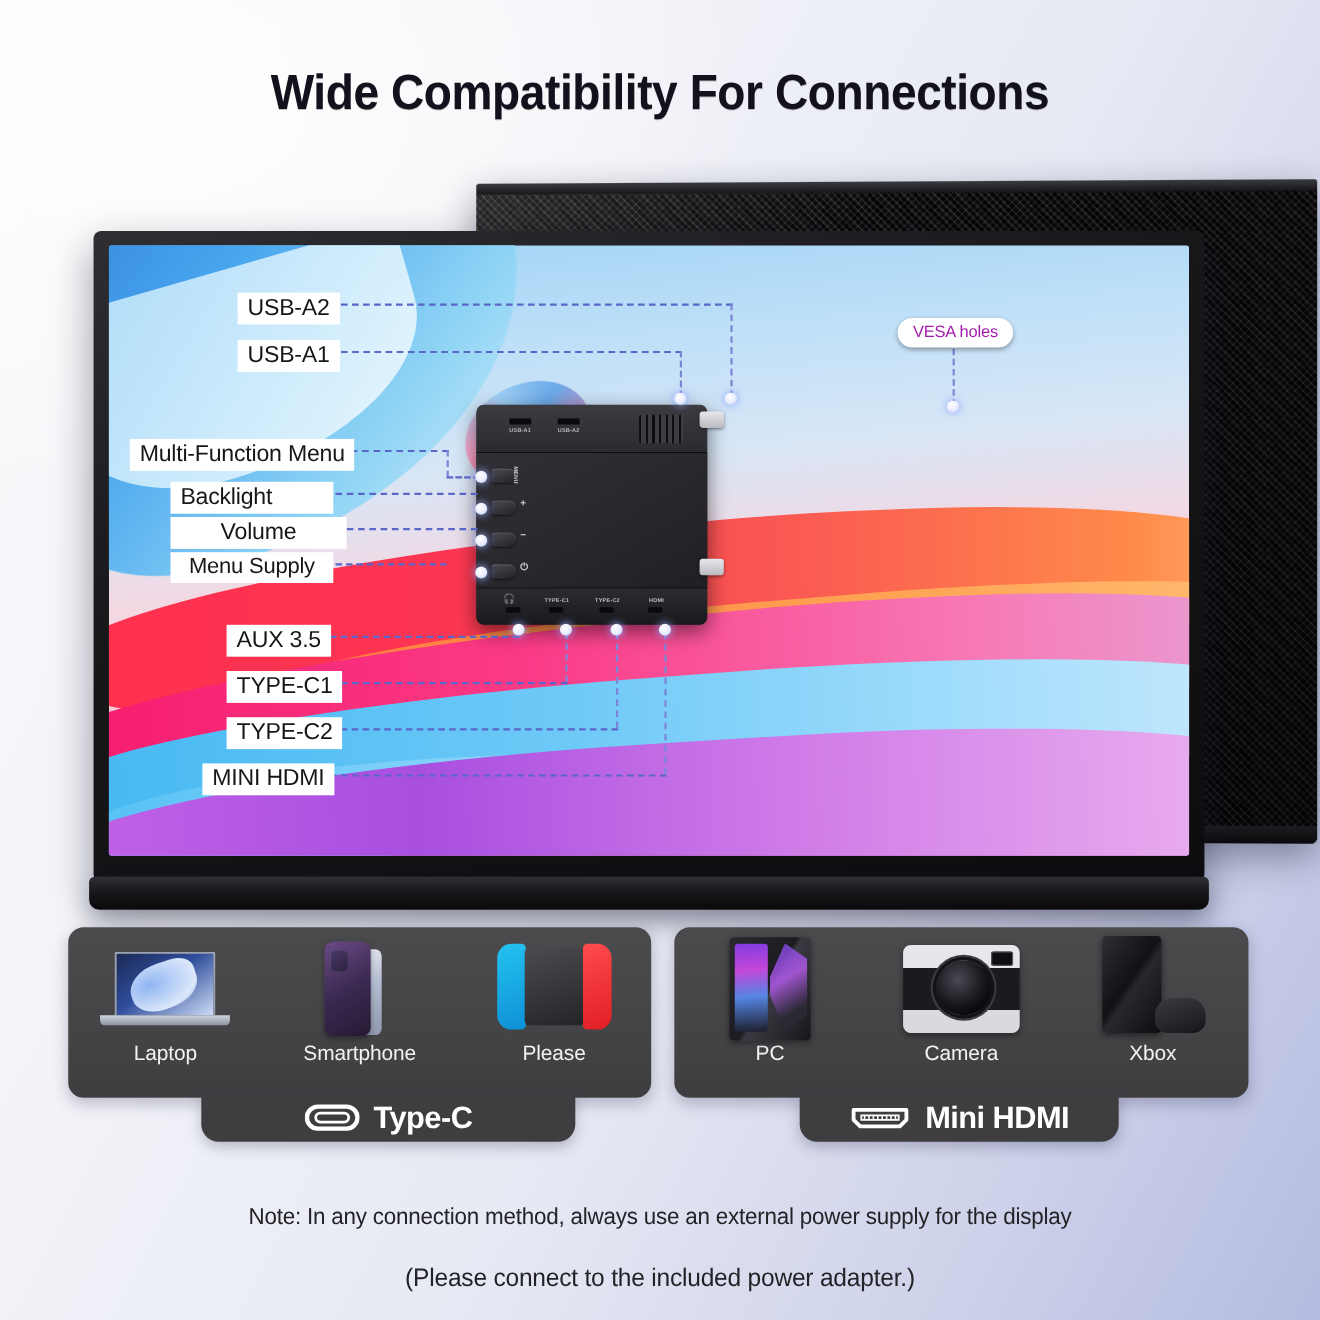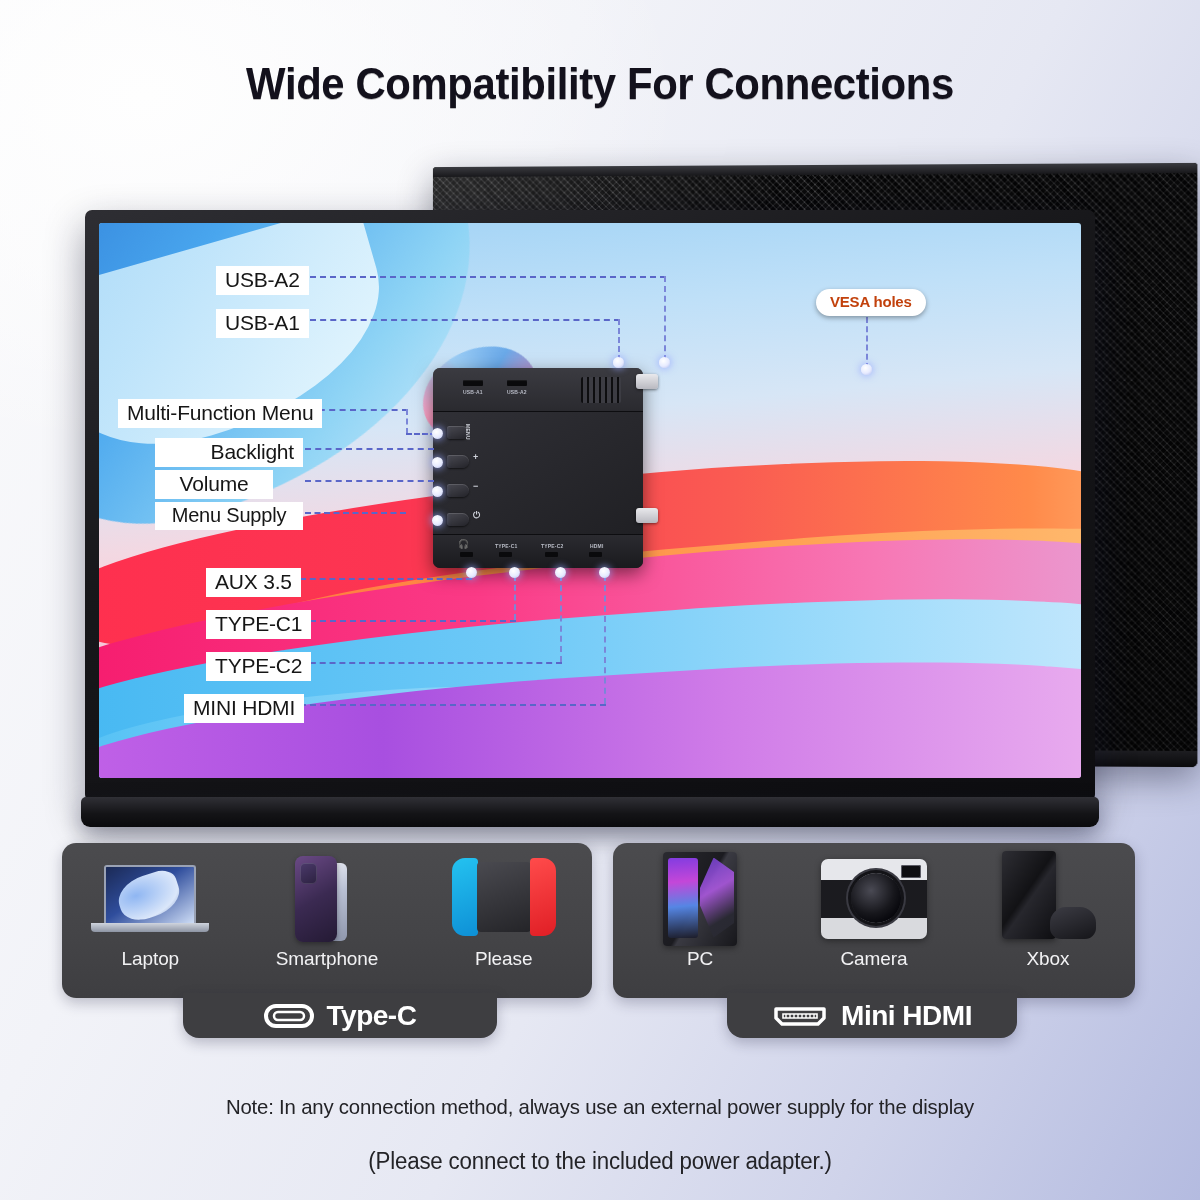--- a/index.html
+++ b/index.html
@@ -168,21 +168,21 @@
     position:absolute;
     background:#fff; color:#161616;
     padding:3px 9px 4px;
     font-size:21px; line-height:1.06;
     white-space:nowrap;
     letter-spacing:-0.2px;
     z-index:40;
   }
   .label.pill {
     border-radius:999px; padding:5px 14px 6px;
-    font-size:15px; font-weight:bold; color:#c2410c;
+    font-size:15px; font-weight:normal; color:#a21caf;
     box-shadow:0 2px 5px rgba(0,0,0,.35);
   }
 
   
   .dash-h { position:absolute; height:0; border-top:2px dashed #5a66c8; z-index:30; }
   .dash-v { position:absolute; width:0; border-left:2px dashed #7b86d8; z-index:30; }
   .dot {
     position:absolute; width:11px; height:11px; border-radius:50%;
     background:radial-gradient(circle at 40% 35%,#fff,#e7ebff 55%,#aeb8ee);
     box-shadow:0 0 6px 2px rgba(150,165,255,.55);
@@ -258,21 +258,21 @@
   .devs { position:absolute; inset:0; display:flex; align-items:flex-start; }
   .dev { flex:1; display:flex; flex-direction:column; align-items:center; }
   .dev-art { height:105px; display:flex; align-items:center; justify-content:center; padding-top:6px; }
   .dev-name { color:#f2f2f4; font-size:19px; letter-spacing:-0.1px; }
   .badge {
     position:absolute; top:150px; height:45px;
     background:#3e3e41; border-radius:0 0 16px 16px;
     display:flex; align-items:center; justify-content:center; gap:13px;
     box-shadow:0 5px 13px rgba(30,32,60,.26);
   }
-  .badge-left { left:183px; width:314px; }
+  .badge-left { left:183px; width:340px; }
   .badge-right { left:727px; width:290px; }
   .badge-txt { color:#fff; font-size:28px; font-weight:bold; letter-spacing:-0.5px; }
 
   
   .note {
     position:absolute; left:0; width:1200px; text-align:center;
     color:#232327; font-size:21px; letter-spacing:-0.2px;
     transform:scaleX(0.97);
   }
   .note1 { top:1095px; }
@@ -406,22 +406,22 @@
       <div class="port-lbl" style="left:108px; top:8px;">TYPE-C2</div>
       <div class="bot-port" style="left:112px; top:17px;"></div>
       <div class="port-lbl" style="left:157px; top:8px;">HDMI</div>
       <div class="bot-port" style="left:156px; top:17px;"></div>
     </div>
   </div>
 
   <div class="label" style="left:216px; top:116px;">USB-A2</div>
   <div class="label" style="left:216px; top:159px;">USB-A1</div>
   <div class="label" style="left:118px; top:249px;">Multi-Function Menu</div>
-  <div class="label" style="left:155px; top:288px; width:148px; text-align:right;">Backlight</div>
-  <div class="label" style="left:155px; top:320px; width:118px; text-align:center;">Volume</div>
+  <div class="label" style="left:155px; top:288px; width:148px; text-align:left;">Backlight</div>
+  <div class="label" style="left:155px; top:320px; width:160px; text-align:center;">Volume</div>
   <div class="label" style="left:155px; top:352px; width:148px; text-align:center; font-size:20px;">Menu Supply</div>
   <div class="label" style="left:206px; top:418px;">AUX 3.5</div>
   <div class="label" style="left:206px; top:460px;">TYPE-C1</div>
   <div class="label" style="left:206px; top:502px;">TYPE-C2</div>
   <div class="label" style="left:184px; top:544px;">MINI HDMI</div>
 
   <div class="dash-h" style="left:310px; top:126px; width:356px;"></div>
   <div class="dash-v" style="left:664px; top:126px; height:85px;"></div>
   <div class="dot" style="left:659px; top:207px;"></div>
 

